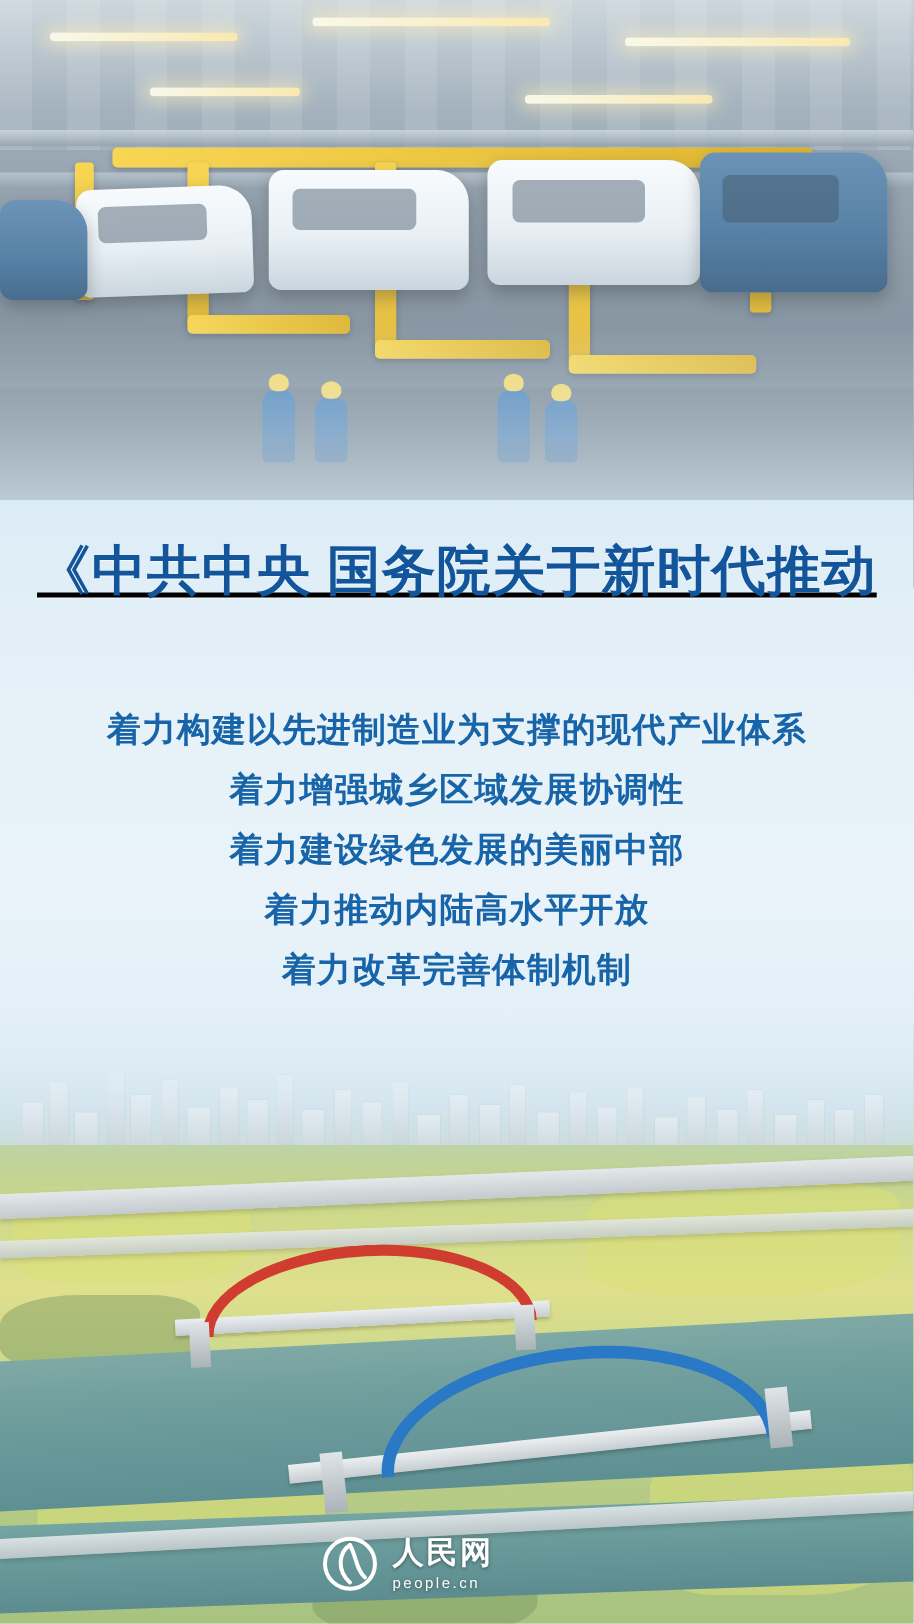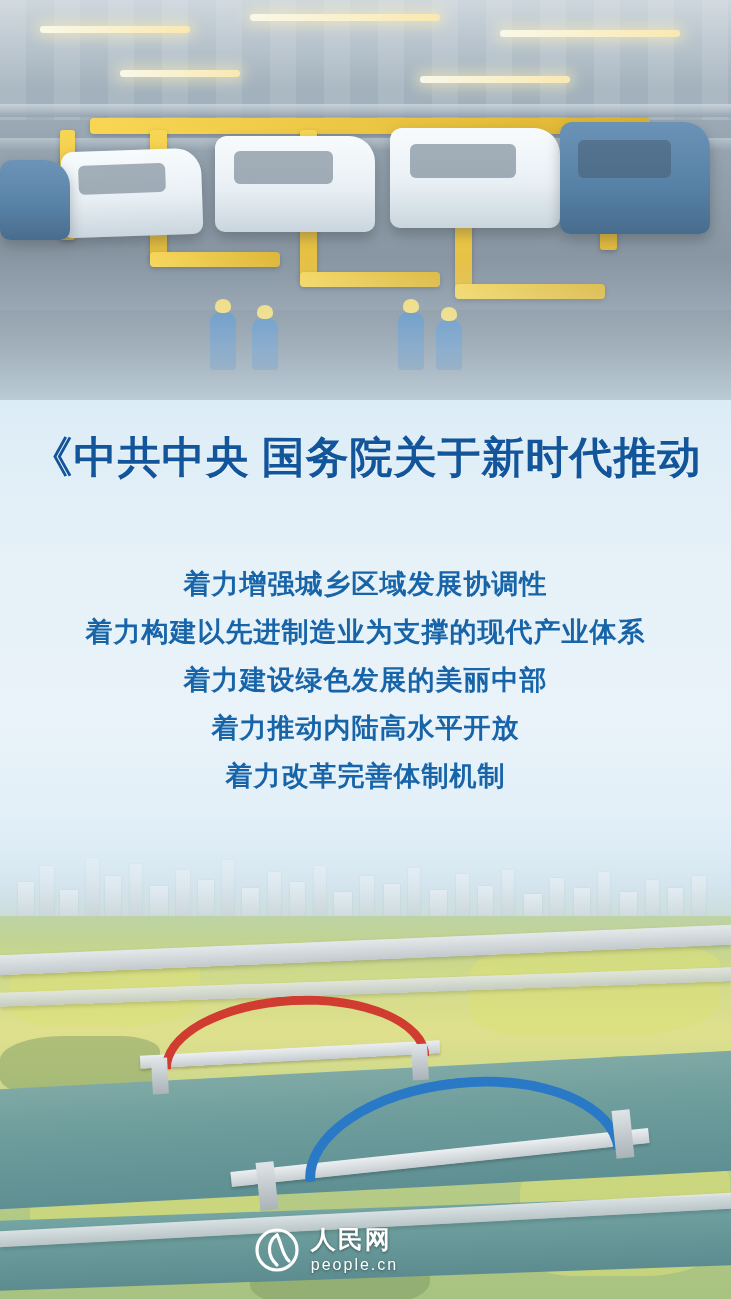--- a/index.html
+++ b/index.html
@@ -106,20 +106,21 @@
     top: 400px;
     width: 731px;
     height: 460px;
     background: linear-gradient(180deg, #dcecf6 0%, #e6f1f8 35%, #e9f3f9 70%, #dfeef7 100%);
   }
   .title-block {
     position: absolute;
     left: 0; top: 28px;
     width: 731px;
     text-align: center;
+    text-decoration: underline;
   }
   .title-line {
     color: #12559b;
     font-size: 43px;
     font-weight: 700;
     letter-spacing: 1px;
     line-height: 60px;
     text-shadow: 0 1px 0 rgba(255,255,255,.6);
   }
   .bullets {
@@ -233,21 +234,21 @@
   .logo-cn {
     color: #ffffff;
     font-size: 25px;
     font-weight: 700;
     letter-spacing: 2px;
     text-shadow: 0 1px 3px rgba(0,0,0,.45);
   }
   .logo-en {
     color: #ffffff;
     font-family: "Liberation Sans", sans-serif;
-    font-size: 16px;
+    font-size: 12px;
     letter-spacing: 2px;
     margin-top: 5px;
     text-shadow: 0 1px 3px rgba(0,0,0,.45);
   }
 </style>
 </head>
 <body>
 
 <div class="poster">
 
@@ -299,22 +300,22 @@
     <div class="pt-haze"></div>
   </div>
 
   <div class="panel">
 
     <div class="title-block">
       <div class="title-line">《中共中央 国务院关于新时代推动</div>
     </div>
 
     <div class="bullets">
+      <div class="bullet">着力构建以先进制造业为支撑的现代产业体系</div>
       <div class="bullet">着力增强城乡区域发展协调性</div>
-      <div class="bullet">着力构建以先进制造业为支撑的现代产业体系</div>
       <div class="bullet">着力建设绿色发展的美丽中部</div>
       <div class="bullet">着力推动内陆高水平开放</div>
       <div class="bullet">着力改革完善体制机制</div>
     </div>
 
   </div>
 
   <div class="photo-bottom">
     <div class="pb-sky"></div>
 

